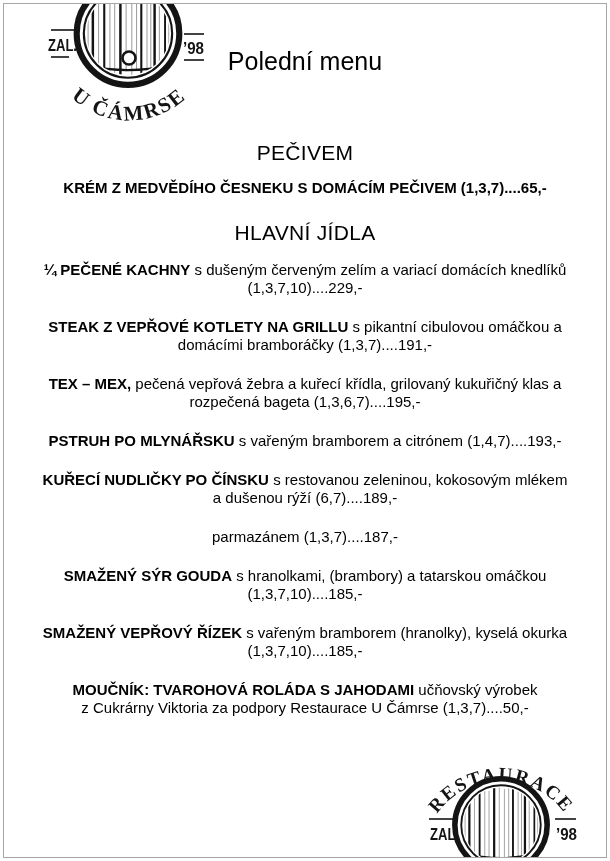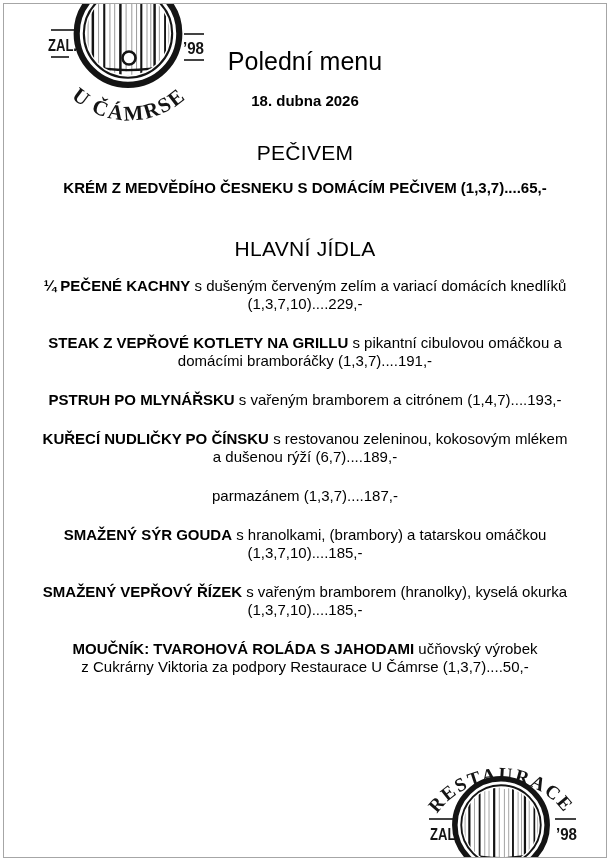--- a/index.html
+++ b/index.html
@@ -30,21 +30,21 @@
   }
   
   .menu{
     position:absolute;top:141px;left:0;right:0;
     text-align:center;
   }
   .heading{
     font-size:21px;line-height:24px;font-weight:400;
     margin:0 0 14px 0;letter-spacing:.3px;
   }
-  .sec-1{margin-top:40px;}
+  .sec-1{margin-top:24px;}
   .sec-1 .heading{margin-bottom:16px;}
   .item{font-size:15px;line-height:18px;}
   .sec-0 .item{margin-bottom:15px;}
   .sec-1 .item{margin-bottom:21px;}
   .item div{white-space:nowrap;}
   .item .nm{font-weight:700;}
   
   .logo{position:absolute;}
   .logo svg{display:block;width:100%;height:100%;}
   .logo-top{left:38px;top:4px;width:180px;height:132px;}
@@ -108,21 +108,20 @@
       </g>
 
       <path id="arc-top-name" d="M 26 86 A 85 85 0 0 0 156 86" fill="none"></path>
       <text class="curved" font-size="21" font-weight="700" fill="#141414" letter-spacing="2">
         <textPath href="#arc-top-name" startOffset="50%" text-anchor="middle">U ČÁMRSE</textPath>
       </text>
     </svg>
   </div>
 
   <div class="title">Polední menu</div>
-  <div class="date">18. dubna 2026</div>
 
   <div class="menu" id="menu-root">
   <section class="section sec-0">
     <h2 class="heading">PEČIVEM</h2>
     <div class="items">
   <div class="item">
     <div class="line1"><span class="nm">KRÉM Z MEDVĚDÍHO ČESNEKU S DOMÁCÍM PEČIVEM (1,3,7)....65,-</span></div>
 
   </div>
 
@@ -135,20 +134,24 @@
   <div class="item">
     <div class="line1"><span class="nm">¼ PEČENÉ KACHNY</span> <span class="rest">s dušeným červeným zelím a variací domácích knedlíků</span></div>
     <div class="line2">(1,3,7,10)....229,-</div>
   </div>
 
   <div class="item">
     <div class="line1"><span class="nm">STEAK Z VEPŘOVÉ KOTLETY NA GRILLU</span> <span class="rest">s pikantní cibulovou omáčkou a</span></div>
     <div class="line2">domácími bramboráčky (1,3,7)....191,-</div>
   </div>
 
+  <div class="item">
+    <div class="line1"><span class="nm">TEX – MEX,</span> <span class="rest">pečená vepřová žebra a kuřecí křídla, grilovaný kukuřičný klas a</span></div>
+    <div class="line2">rozpečená bageta (1,3,6,7)....195,-</div>
+  </div>
 
   <div class="item">
     <div class="line1"><span class="nm">PSTRUH PO MLYNÁŘSKU</span> <span class="rest">s vařeným bramborem a citrónem (1,4,7)....193,-</span></div>
 
   </div>
 
   <div class="item">
     <div class="line1"><span class="nm">KUŘECÍ NUDLIČKY PO ČÍNSKU</span> <span class="rest">s restovanou zeleninou, kokosovým mlékem</span></div>
     <div class="line2">a dušenou rýží (6,7)....189,-</div>
   </div>

